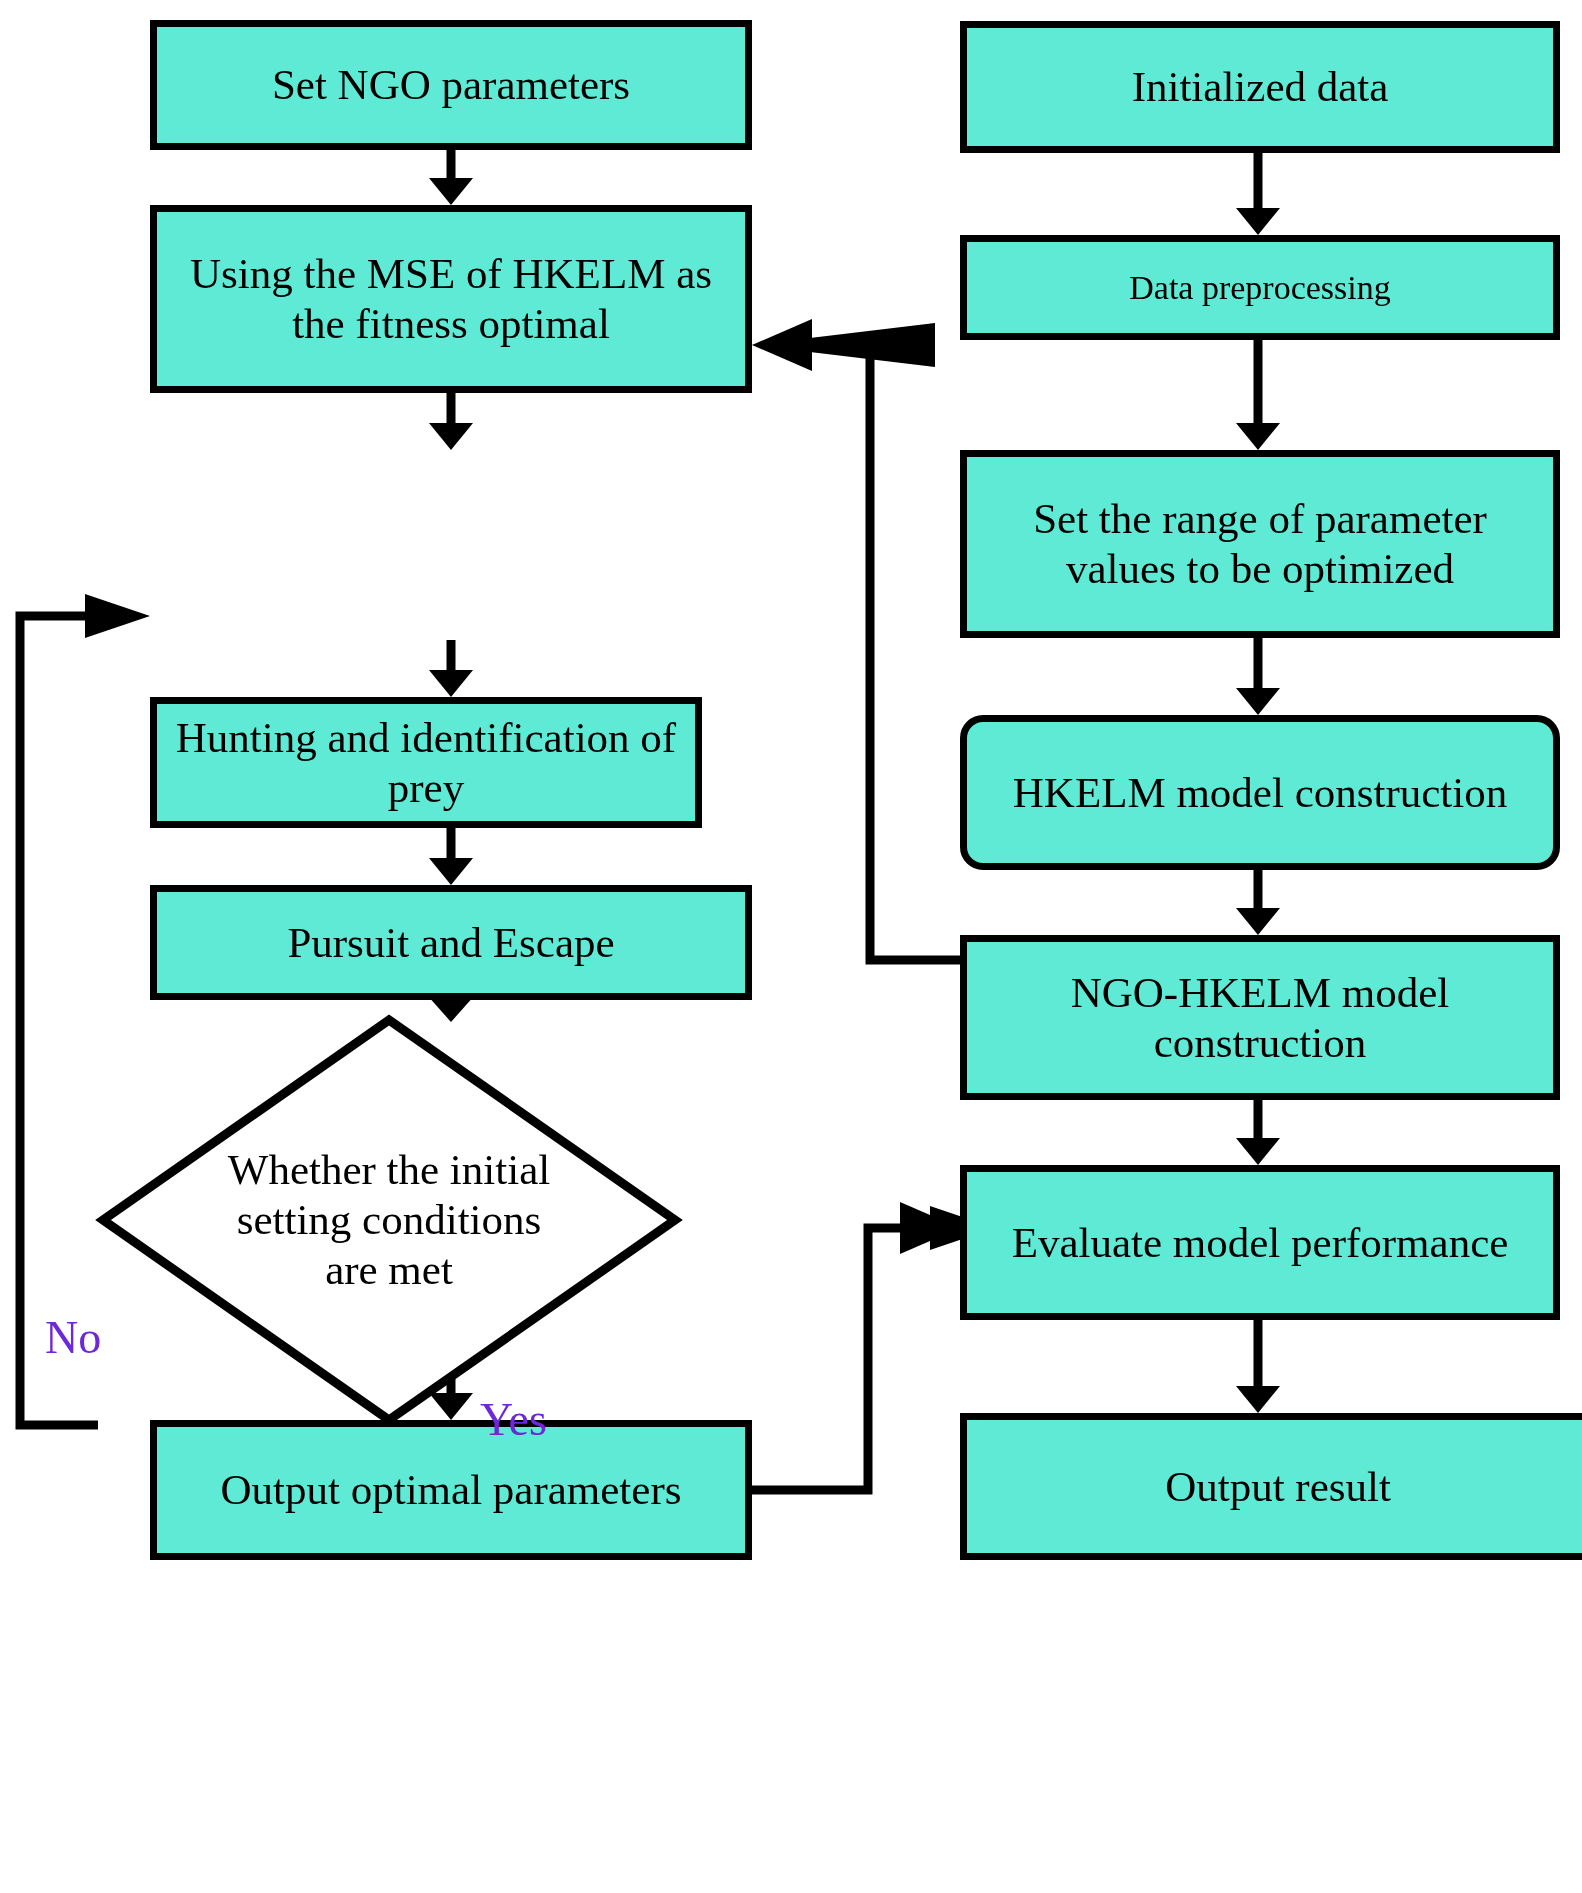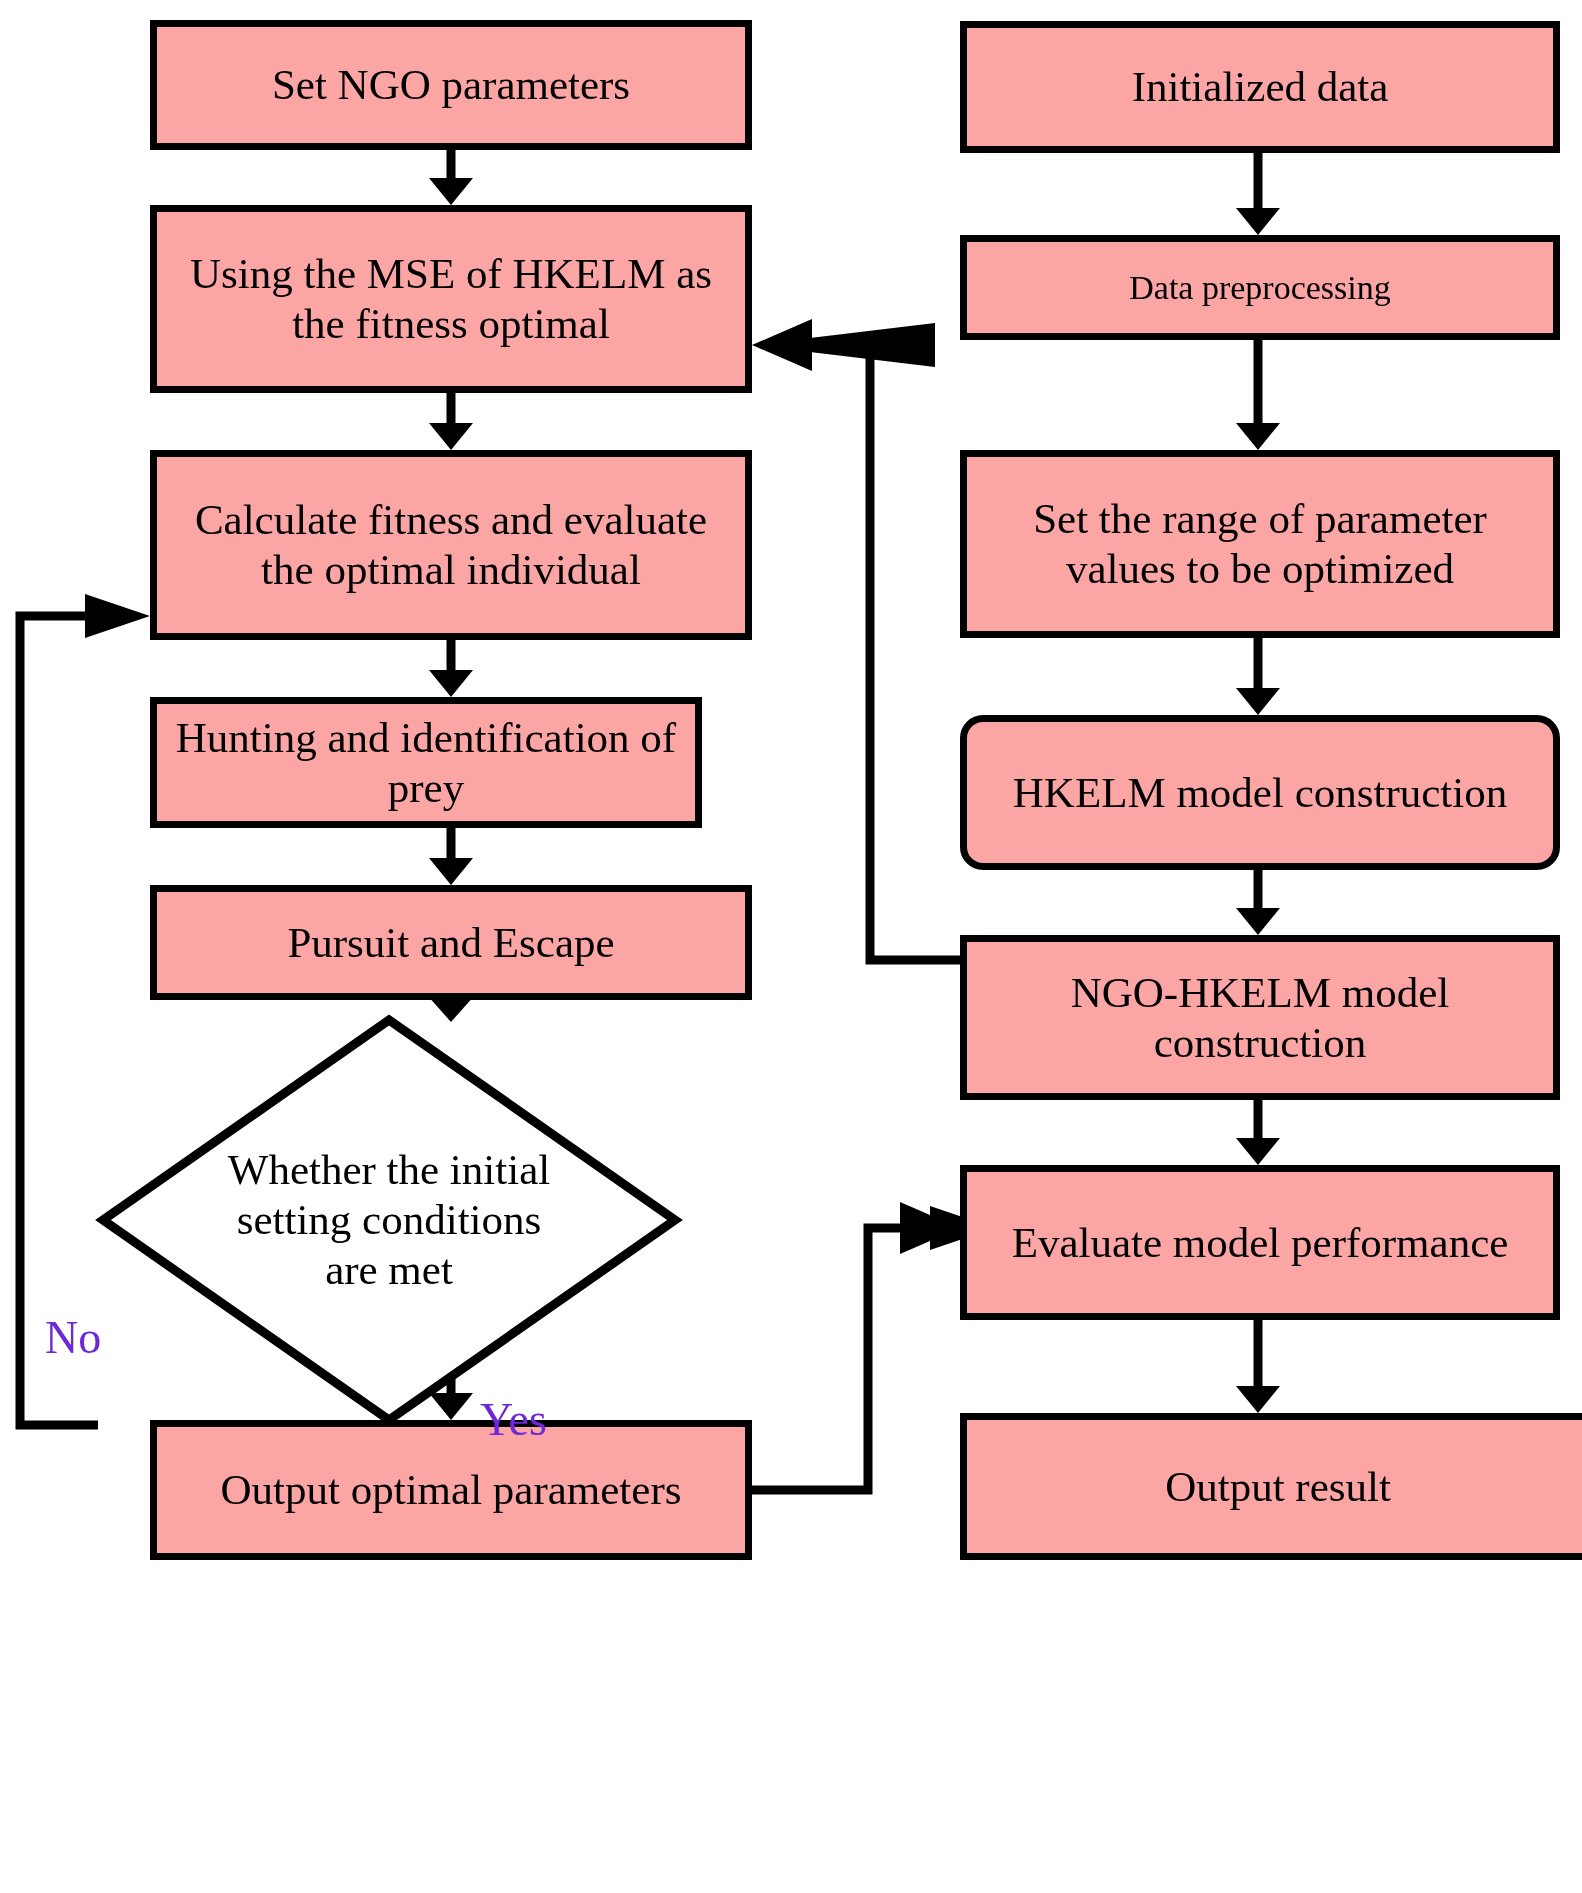--- a/index.html
+++ b/index.html
@@ -13,21 +13,21 @@
     width: 1582px;
     height: 1893px;
     background: #ffffff;
     font-family: "Liberation Serif", "DejaVu Serif", serif;
     overflow: hidden;
   }
   .node {
     position: absolute;
     box-sizing: border-box;
     border: 7px solid #000000;
-    background: #fca5a5;
+    background: #5eead4;
     display: flex;
     align-items: center;
     justify-content: center;
     text-align: center;
     color: #000000;
     line-height: 1.16;
     letter-spacing: 0px;
     padding: 0 8px;
     z-index: 3;
   }
@@ -159,23 +159,20 @@
   </div>
 
   <div class="node" style="left:150px;top:20px;width:602px;height:130px;font-size:43px;">
     <span>Set NGO parameters</span>
   </div>
 
   <div class="node" style="left:150px;top:205px;width:602px;height:188px;font-size:43px;">
     <span>Using the MSE of HKELM as the fitness optimal</span>
   </div>
 
-  <div class="node" style="left:150px;top:450px;width:602px;height:190px;font-size:43px;">
-    <span>Calculate fitness and evaluate the optimal individual</span>
-  </div>
 
   <div class="node" style="left:150px;top:697px;width:552px;height:131px;font-size:43px;">
     <span>Hunting and identification of prey</span>
   </div>
 
   <div class="node" style="left:150px;top:885px;width:602px;height:115px;font-size:43px;">
     <span>Pursuit and Escape</span>
   </div>
 
   <div class="diamond-wrap" style="left:98px;top:1015px;width:582px;height:410px;">

